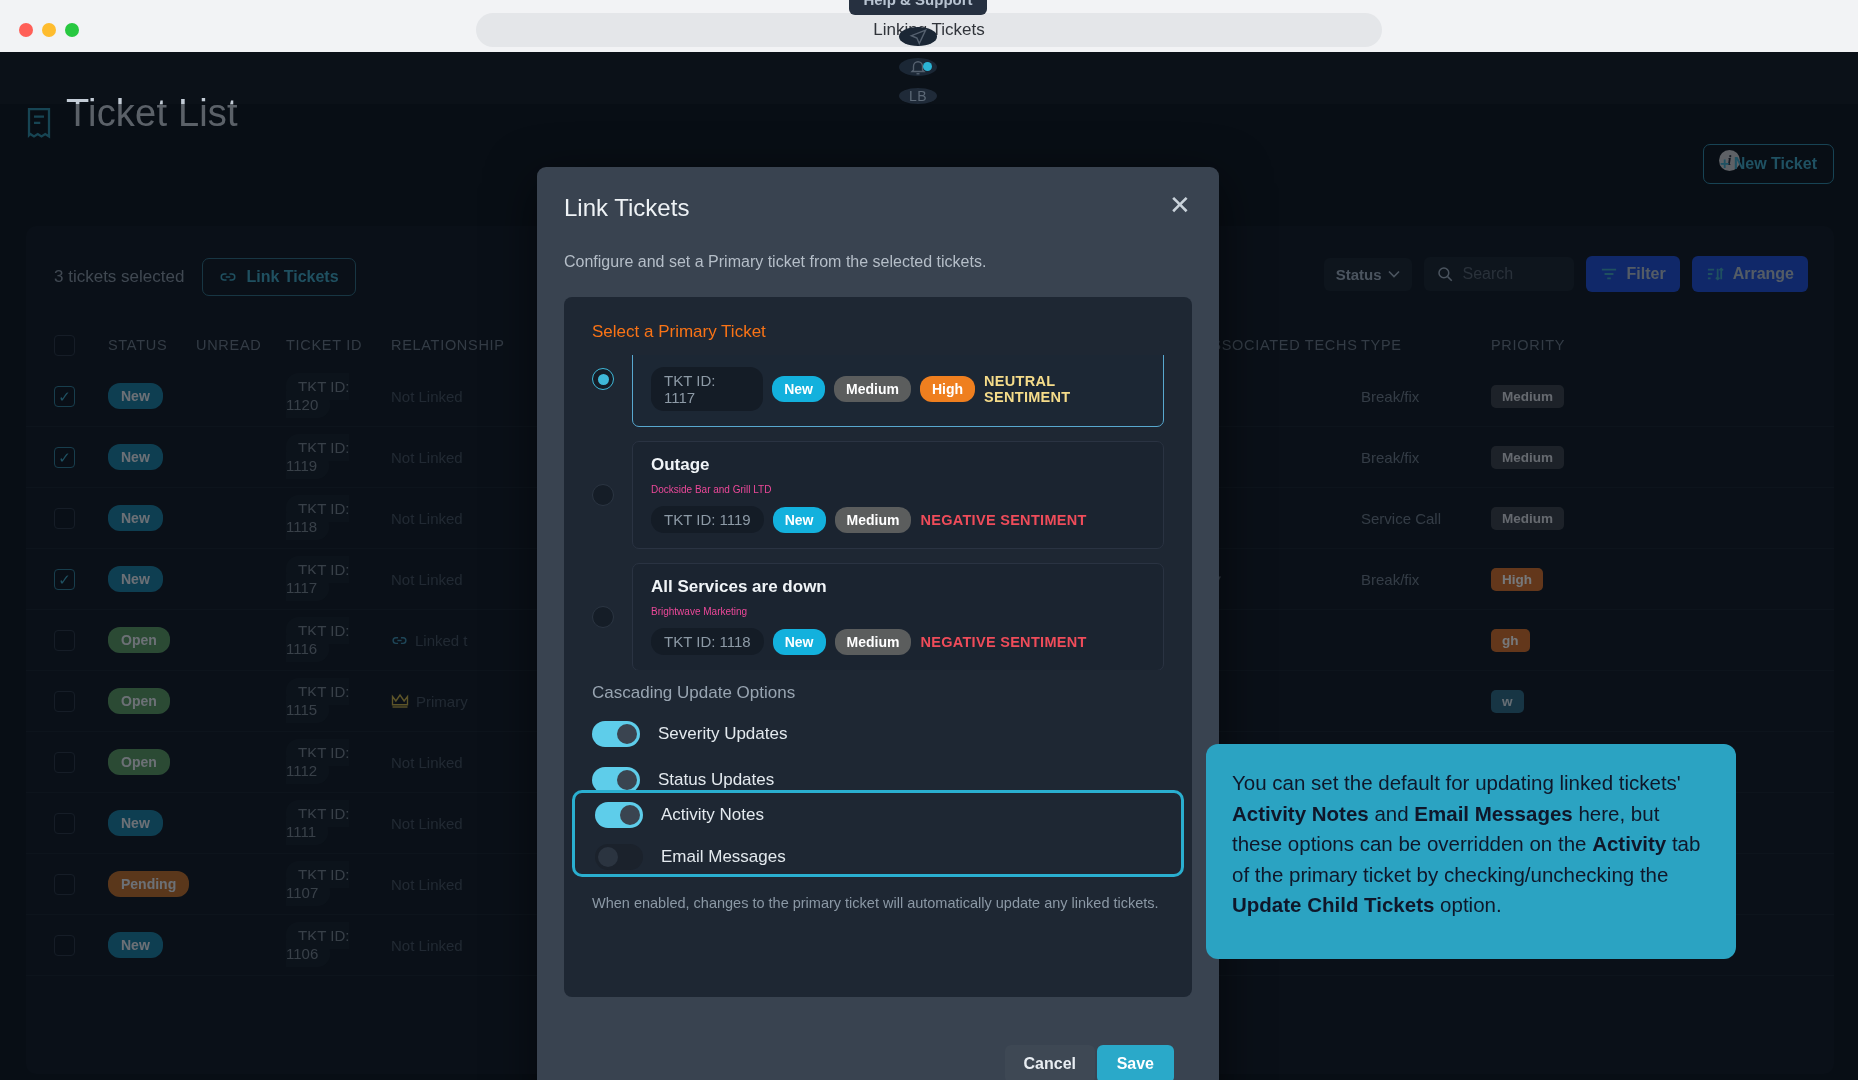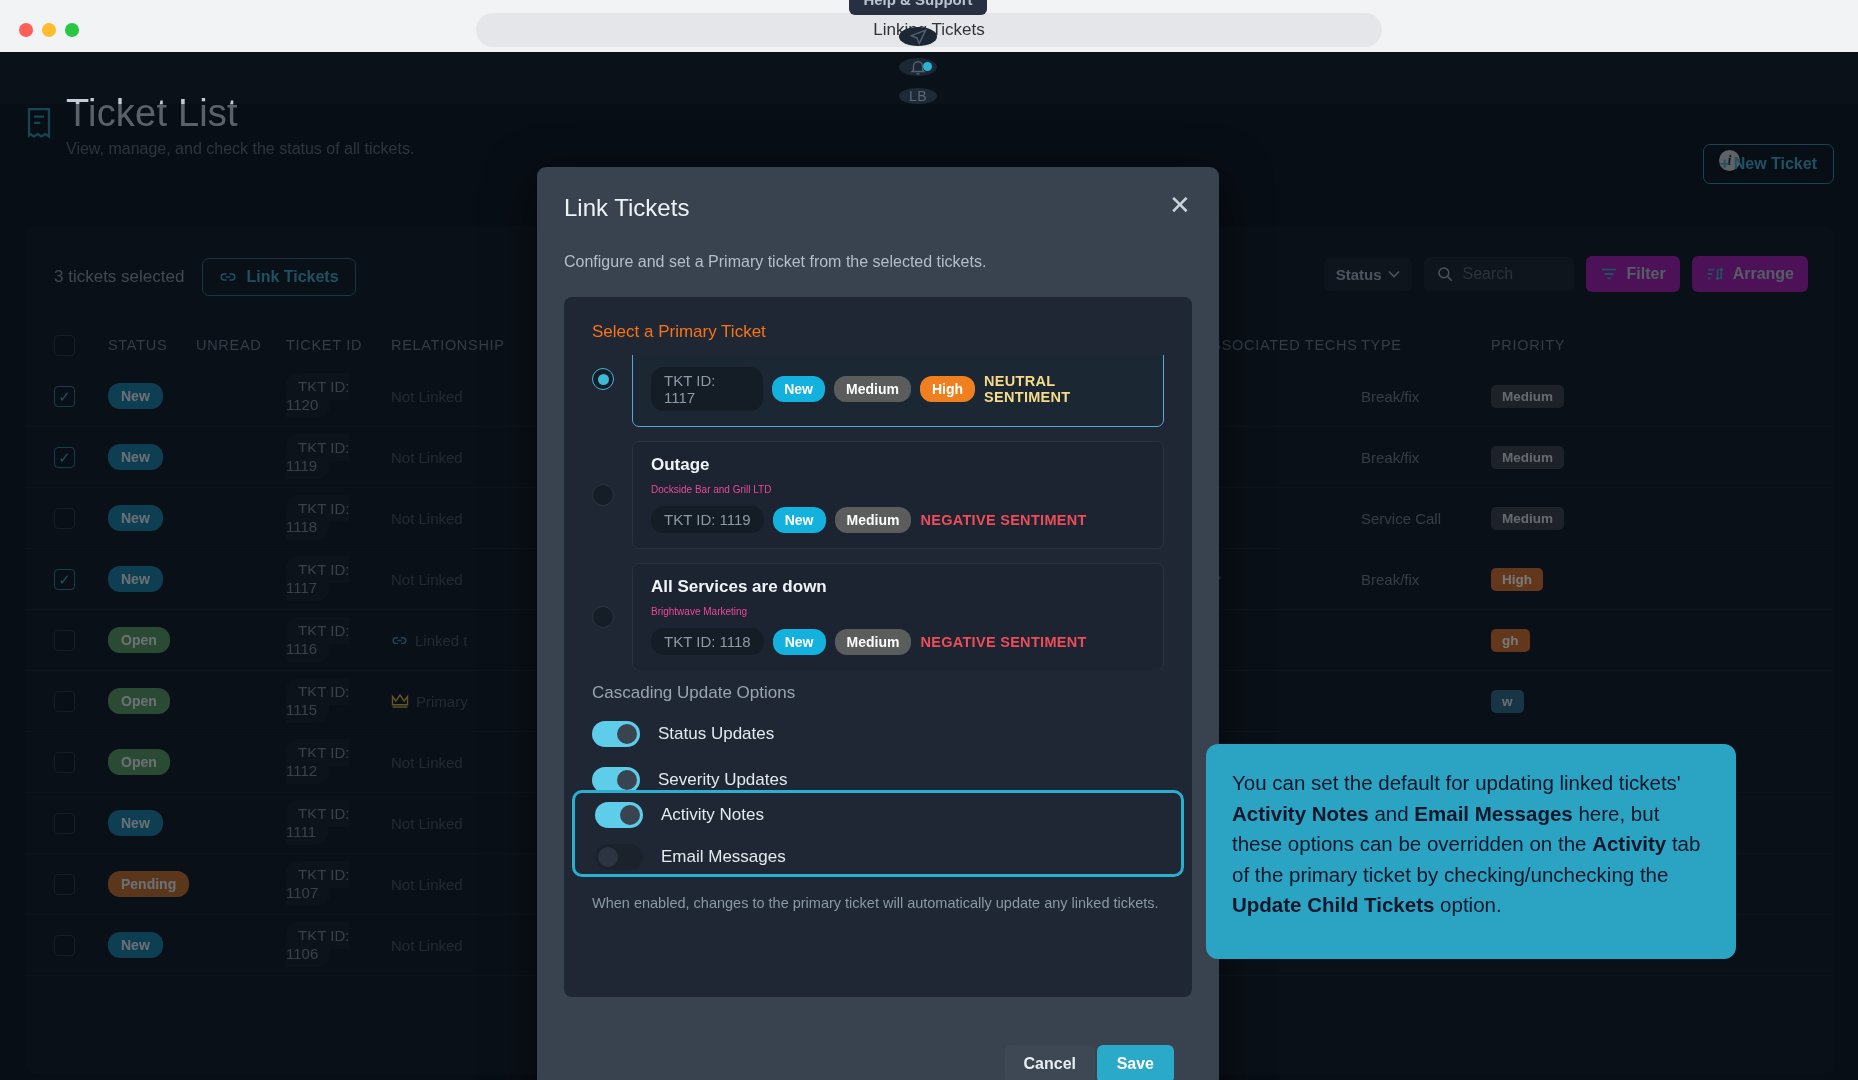--- a/index.html
+++ b/index.html
@@ -102,21 +102,21 @@
   .status-sel {
     background: #1a2430; color: #9fb0c0; font-size: 15px; font-weight: bold;
     padding: 8px 12px; border-radius: 6px; display: flex; align-items: center; gap: 6px;
   }
   .search-box {
     background: #1a2430; border-radius: 6px; padding: 8px 16px 8px 12px;
     display: flex; align-items: center; gap: 9px; width: 150px;
   }
   .search-ph { color: #55626f; font-size: 16px; }
   .tb-btn {
-    background: #a21caf; color: #b4c1cf; font-size: 16px; font-weight: bold;
+    background: #1d4ed8; color: #b4c1cf; font-size: 16px; font-weight: bold;
     padding: 9px 14px; border-radius: 6px; display: flex; align-items: center; gap: 9px;
   }
 
   
   .tbl { position: absolute; top: 98px; left: 0; width: 1808px; }
   .thead {
     display: flex; align-items: center; height: 42px;
     color: #6a7887; font-size: 14.5px; letter-spacing: .7px;
     padding-left: 28px;
   }
@@ -300,21 +300,20 @@
         <span class="ticket-icon">
           <svg width="30" height="36" viewBox="0 0 24 28" fill="none" stroke="#2e8fa8" stroke-width="1.8">
             <path d="M4 2h16v22l-3-2-3 2-3-2-3 2-3-2-1 1V2z"></path>
               <path d="M8 8h8M8 13h5"></path>
           </svg>
         </span>
         <div>
           <div class="page-title">Ticket List</div>
         </div>
       </div>
-      <div class="page-sub" style="margin-left:66px;margin-top:-2px">View, manage, and check the status of all tickets.</div>
       <div class="info-dot">i</div>
       <div class="new-ticket-btn">+ New Ticket</div>
     </div>
 
     <div class="panel">
 
       <div class="selbar">
         <span class="sel-count">3 tickets selected</span>
         <div class="link-tickets-btn">
           <span>
@@ -629,27 +628,27 @@
             </div>
         </div>
 
         <div class="casc-label">Cascading Update Options</div>
 
         <div class="toggles">
           <div class="trow2">
             <div class="sw on">
                 <div class="knob"></div>
               </div>
-            <span class="tg-label">Status Updates</span>
+            <span class="tg-label">Severity Updates</span>
           </div>
           <div class="trow2">
             <div class="sw on">
                 <div class="knob"></div>
               </div>
-            <span class="tg-label">Severity Updates</span>
+            <span class="tg-label">Status Updates</span>
           </div>
         </div>
 
         <div class="highlight-box">
           <div class="hl-row">
             <div class="sw on">
                 <div class="knob"></div>
               </div>
             <span class="tg-label">Activity Notes</span>
           </div>

